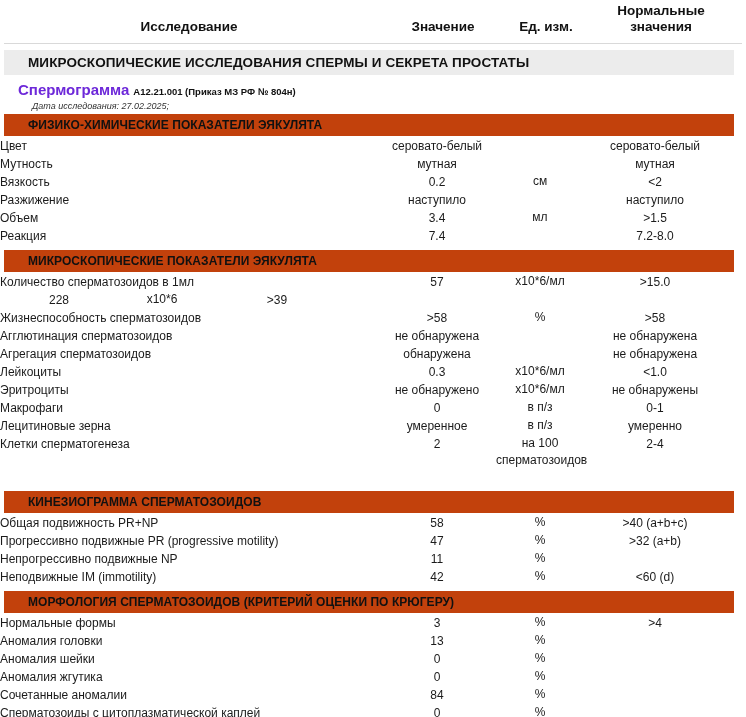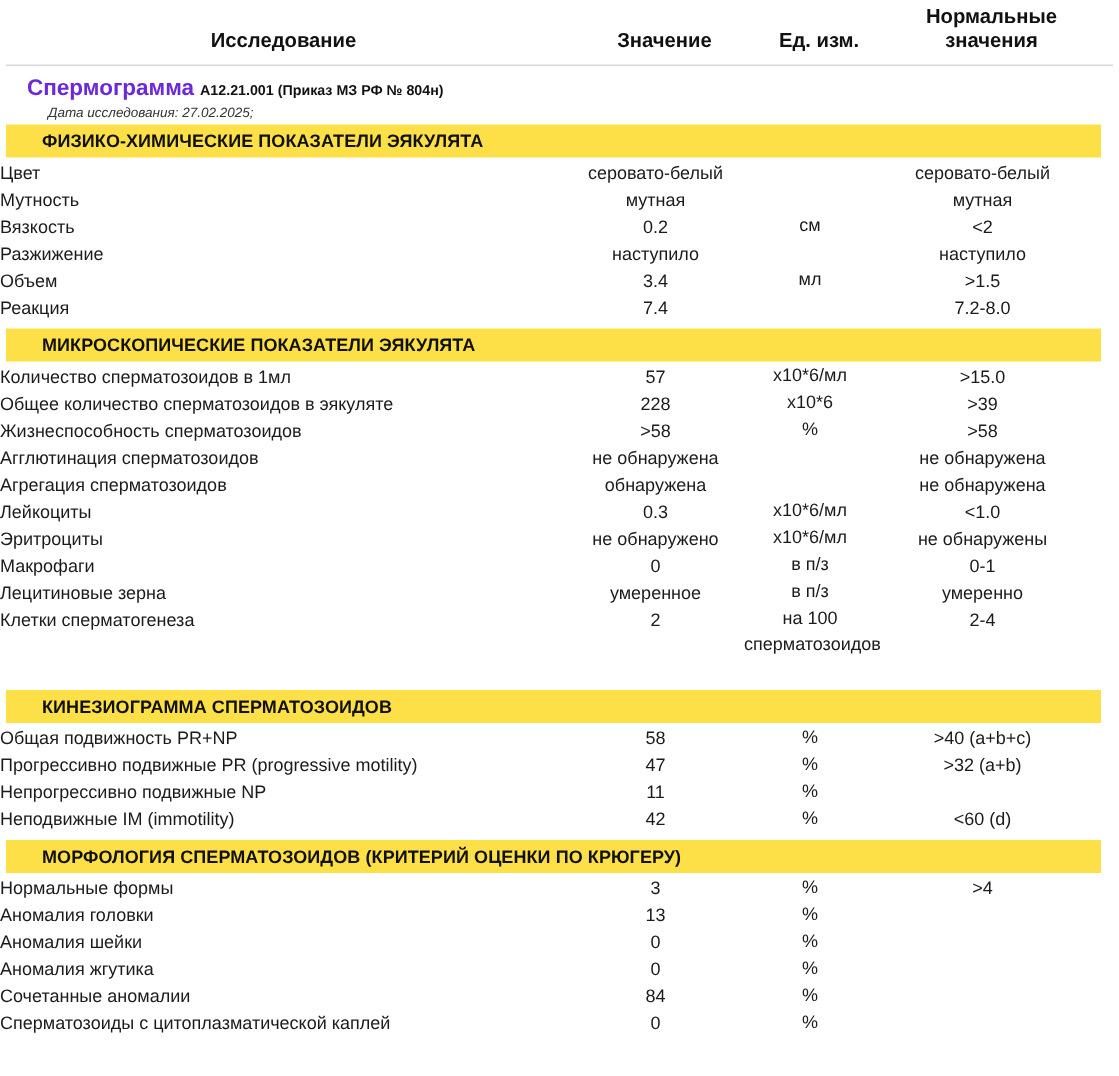--- a/index.html
+++ b/index.html
@@ -75,21 +75,21 @@
   .study-date {
     font-size: 9px;
     font-style: italic;
     color: #333333;
     padding-left: 14px;
     margin-top: 2px;
   }
 
   
   .section-band {
-    background: #fde047;
+    background: #c2410c;
     margin: 5px 12px 0 4px;
     padding: 4px 0 4px 24px;
     font-size: 12px;
     font-weight: bold;
     color: #111111;
     letter-spacing: 0.05px;
   }
   .section-band.gap-before { margin-top: 14px; }
   .section-band.tight      { margin-top: 3px; }
 
@@ -119,20 +119,21 @@
     <div class="th col-value">Значение</div>
     <div class="th col-unit">Ед. изм.</div>
     <div class="th col-norm">
       <div>Нормальные</div>
       <div>значения</div>
     </div>
   </div>
 
   <div class="head-rule"></div>
 
+  <div class="doc-title">МИКРОСКОПИЧЕСКИЕ ИССЛЕДОВАНИЯ  СПЕРМЫ И СЕКРЕТА ПРОСТАТЫ</div>
 
   <div class="study">
     <div>
       <span class="study-name">Спермограмма</span><span class="study-code">A12.21.001 (Приказ МЗ РФ № 804н)</span>
     </div>
     <div class="study-date">Дата исследования: 27.02.2025;</div>
   </div>
 
   <div id="sections-root">
       <div class="section-band tight">ФИЗИКО-ХИМИЧЕСКИЕ ПОКАЗАТЕЛИ ЭЯКУЛЯТА</div>
@@ -176,21 +177,20 @@
       </div>
       <div class="section-band">МИКРОСКОПИЧЕСКИЕ ПОКАЗАТЕЛИ ЭЯКУЛЯТА</div>
       <div class="rows">
         <div class="row">
           <div class="cell col-name">Количество сперматозоидов в 1мл</div>
           <div class="cell col-value">57</div>
           <div class="cell col-unit">х10*6/мл</div>
           <div class="cell col-norm">&gt;15.0</div>
         </div>
         <div class="row">
-          <div class="cell col-name">Общее количество сперматозоидов в эякуляте</div>
           <div class="cell col-value">228</div>
           <div class="cell col-unit">х10*6</div>
           <div class="cell col-norm">&gt;39</div>
         </div>
         <div class="row">
           <div class="cell col-name">Жизнеспособность сперматозоидов</div>
           <div class="cell col-value">&gt;58</div>
           <div class="cell col-unit">%</div>
           <div class="cell col-norm">&gt;58</div>
         </div>

